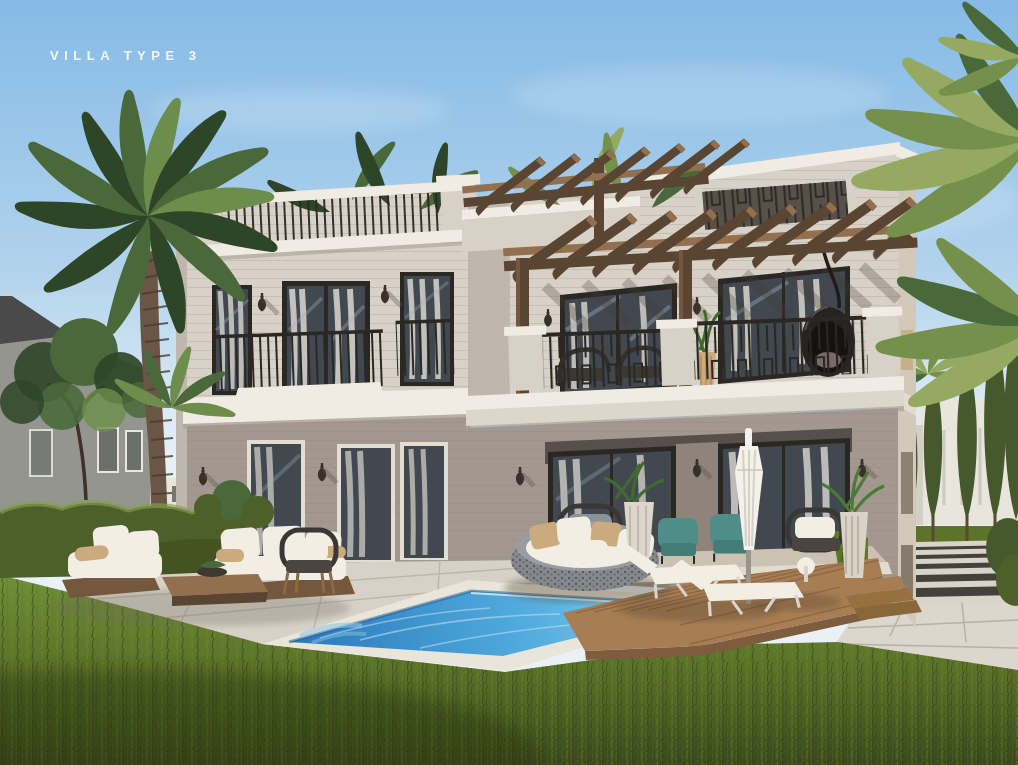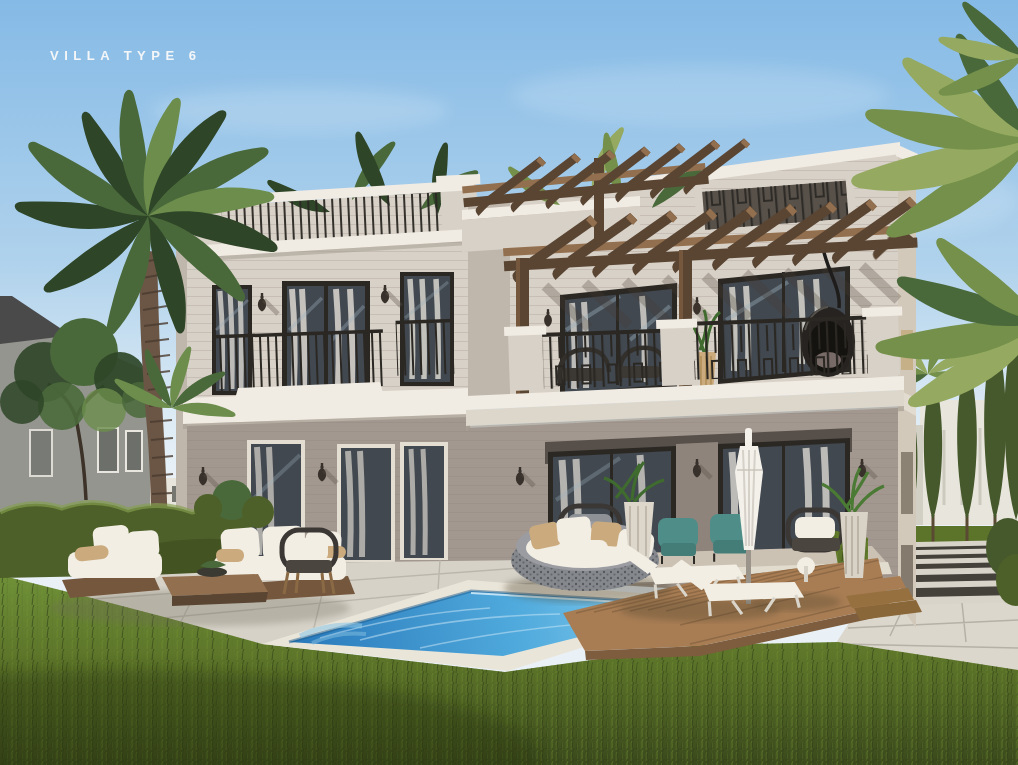--- a/index.html
+++ b/index.html
@@ -595,14 +595,14 @@
     <use href="#frond" class="py2" transform="rotate(222) scale(1.15)"></use>
   </g>
   <g transform="translate(1024,56)">
     <use href="#frond" class="py2" transform="rotate(160) scale(.8)"></use>
     <use href="#frond" class="py" transform="rotate(195) scale(.75)"></use>
     <use href="#frond" class="pm" transform="rotate(225) scale(.7)"></use>
   </g>
 </g>
 </svg>
 
-<div id="title">VILLA TYPE 6</div>
+<div id="title">VILLA TYPE 3</div>
 </div>
 
 </body></html>

